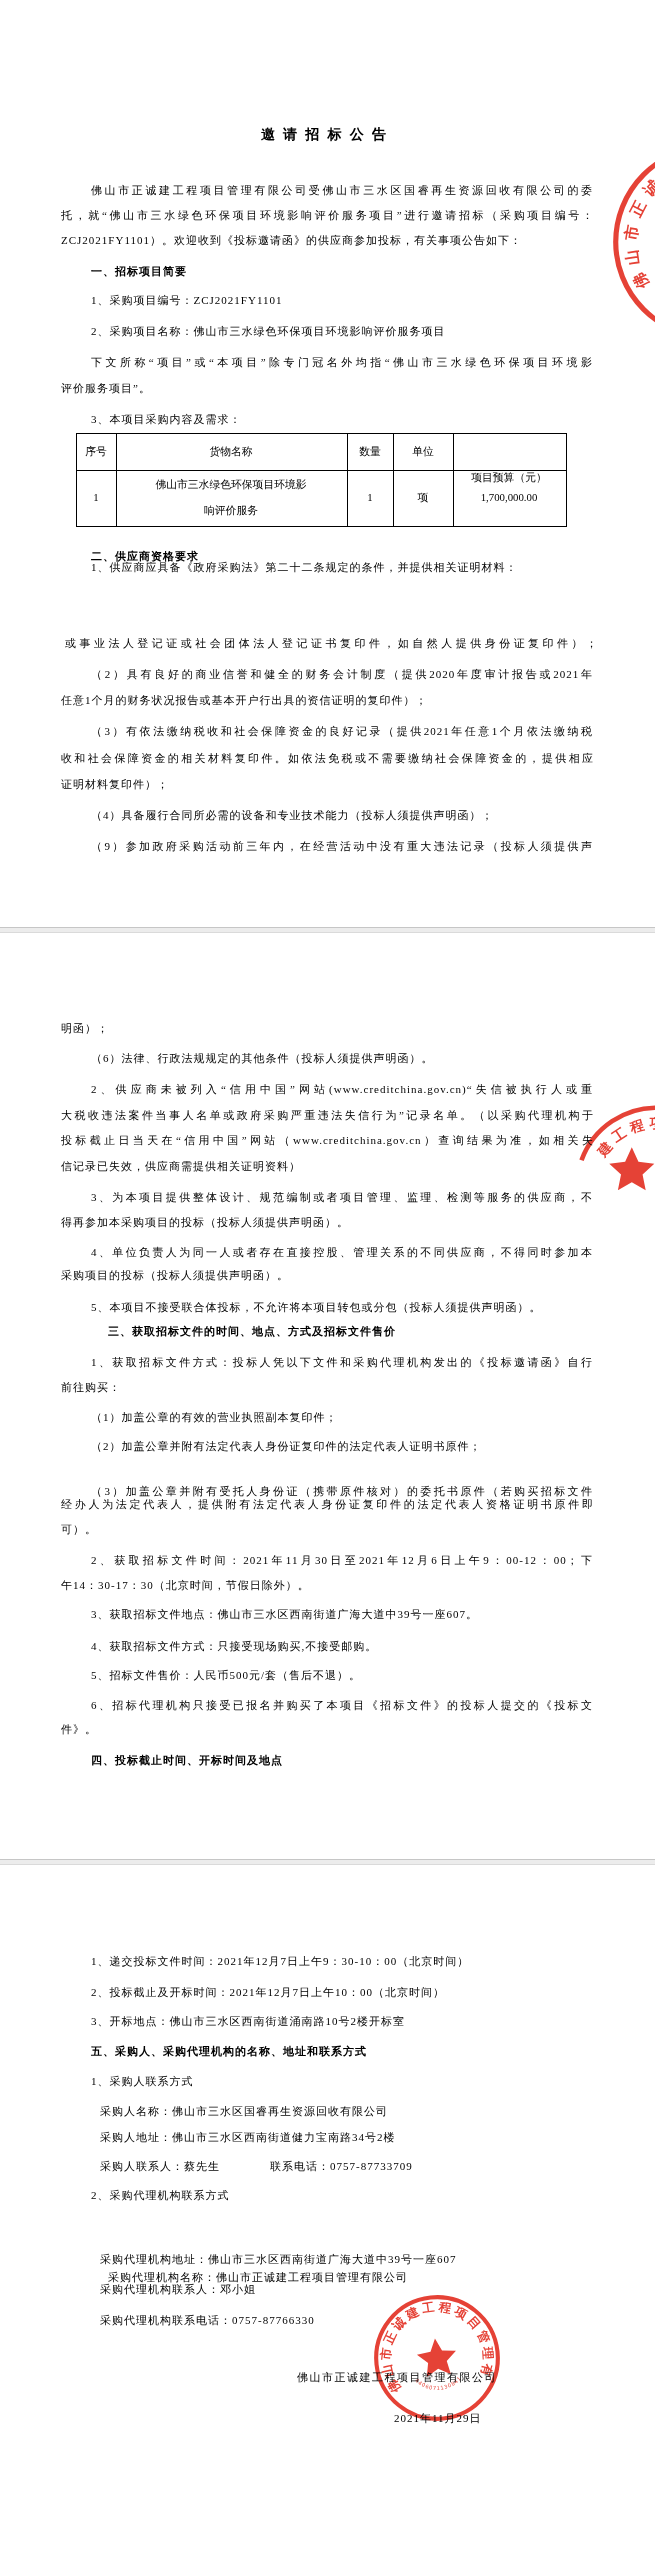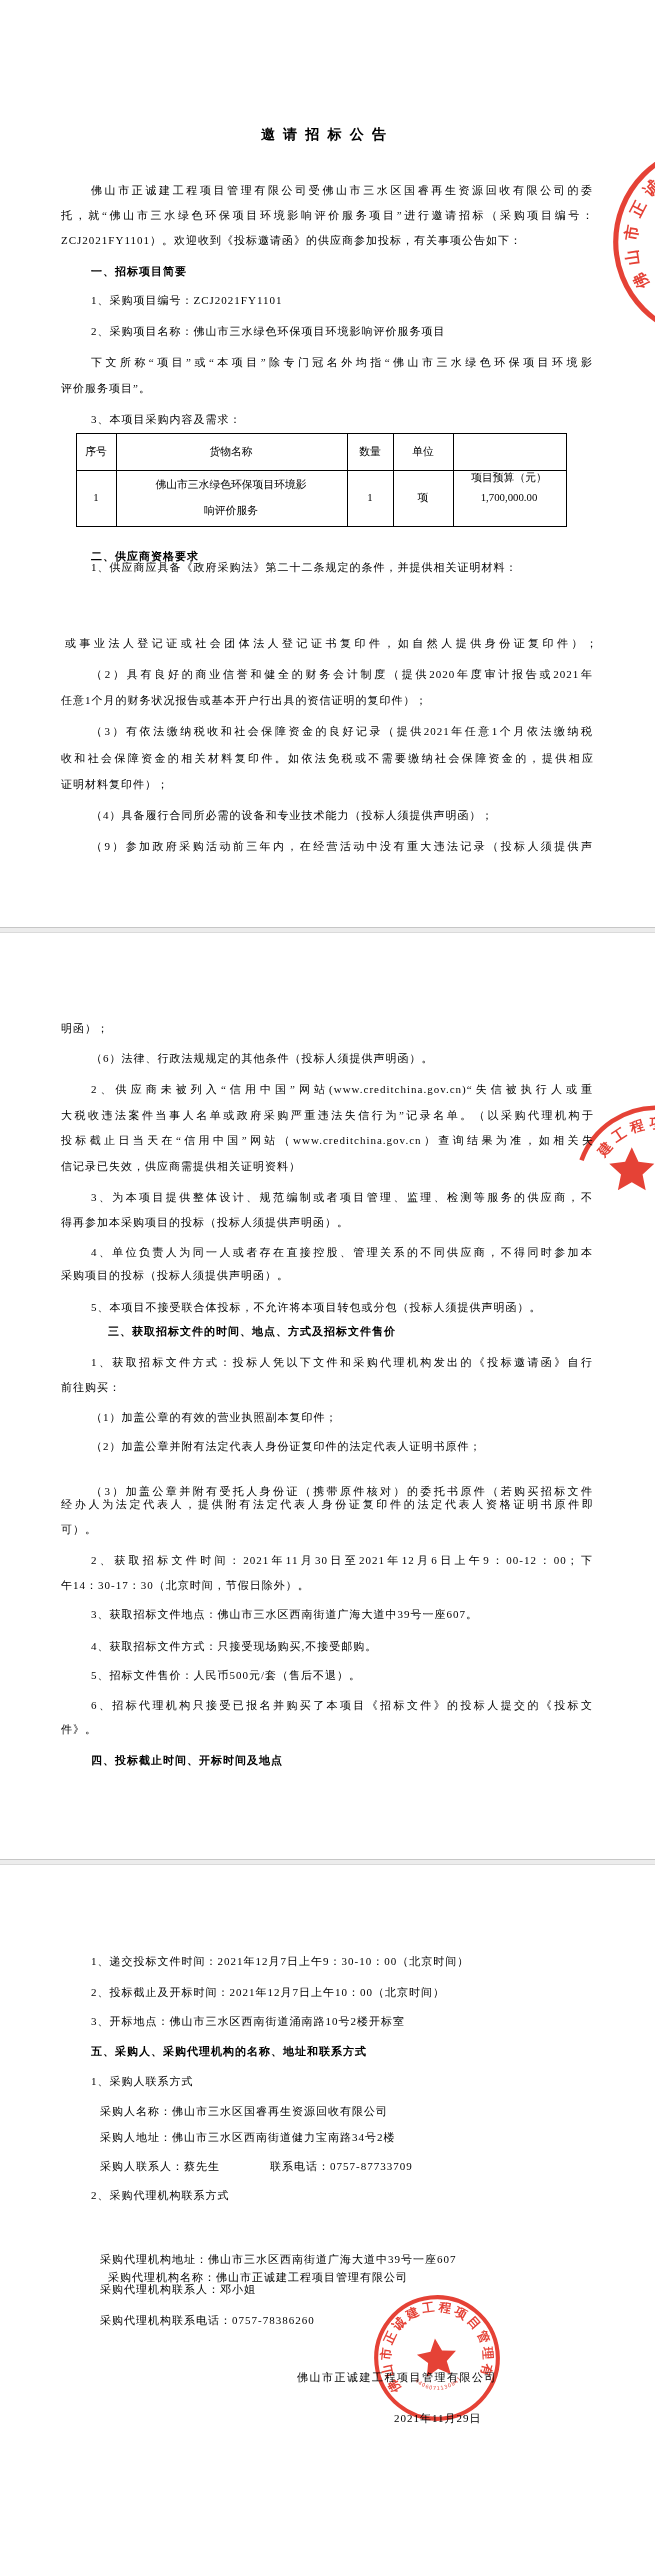--- a/index.html
+++ b/index.html
@@ -106,21 +106,21 @@
   <div class="ln b" style="top:2043px;left:91px;">五、采购人、采购代理机构的名称、地址和联系方式</div>
   <div class="ln" style="top:2073px;left:91px;">1、采购人联系方式</div>
   <div class="ln" style="top:2103px;left:100px;">采购人名称：佛山市三水区国睿再生资源回收有限公司</div>
   <div class="ln" style="top:2129px;left:100px;">采购人地址：佛山市三水区西南街道健力宝南路34号2楼</div>
   <div class="ln" style="top:2158px;left:100px;">采购人联系人：蔡先生</div>
   <div class="ln" style="top:2158px;left:270px;">联系电话：0757-87733709</div>
   <div class="ln" style="top:2187px;left:91px;">2、采购代理机构联系方式</div>
   <div class="ln" style="top:2221px;left:108px;margin-top:48px;">采购代理机构名称：佛山市正诚建工程项目管理有限公司</div>
   <div class="ln" style="top:2251px;left:100px;">采购代理机构地址：佛山市三水区西南街道广海大道中39号一座607</div>
   <div class="ln" style="top:2281px;left:100px;">采购代理机构联系人：邓小姐</div>
-  <div class="ln" style="top:2312px;left:100px;">采购代理机构联系电话：0757-78386260</div>
+  <div class="ln" style="top:2312px;left:100px;">采购代理机构联系电话：0757-87766330</div>
 
   <div class="ln" style="top:2369px;left:297px;letter-spacing:1.5px;">佛山市正诚建工程项目管理有限公司</div>
   <div class="ln" style="top:2410px;left:394px;letter-spacing:1px;">2021年11月29日</div>
 
   <svg class="stamp" style="left:608px;top:139px;" width="206" height="206" viewBox="0 0 400 400">
     <circle cx="200" cy="200" r="185" fill="none" stroke="#e2271a" stroke-width="10"></circle>
     <path id="arcA" d="M81.2,283.2 A145,145 0 1,1 283.2,318.8" fill="none"></path>
     <text font-size="30" letter-spacing="15" fill="#e2271a" font-weight="700" font-family="'Liberation Serif','DejaVu Serif',serif">
       <textPath href="#arcA">佛山市正诚建工程项目管理有限公司</textPath>
     </text>

